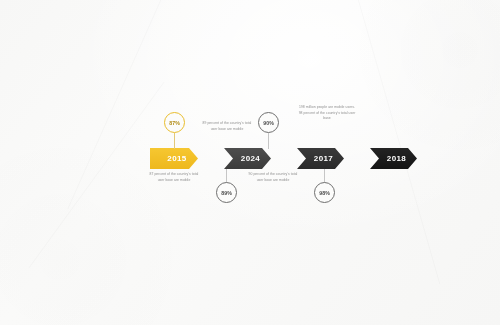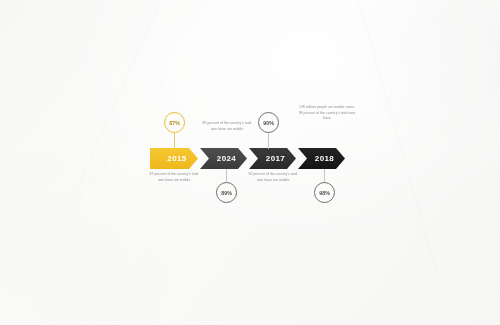--- a/index.html
+++ b/index.html
@@ -47,20 +47,21 @@
     height: 115px;
   }
 
   .chevron-row {
     position: absolute;
     left: 0;
     top: 48px;
     height: 21px;
     display: flex;
     align-items: stretch;
+    gap: 24px;
   }
 
   .chev {
     position: relative;
     height: 21px;
     display: flex;
     align-items: center;
     justify-content: center;
     margin-right: 2px;
     clip-path: polygon(0% 0%, calc(100% - 9px) 0%, 100% 50%, calc(100% - 9px) 100%, 0% 100%, 9px 50%);

